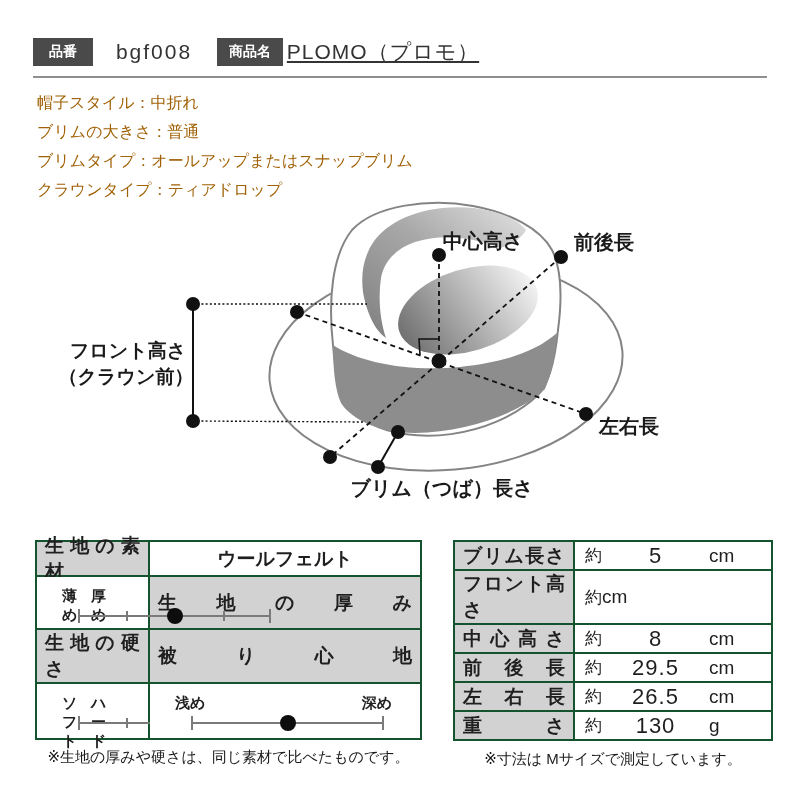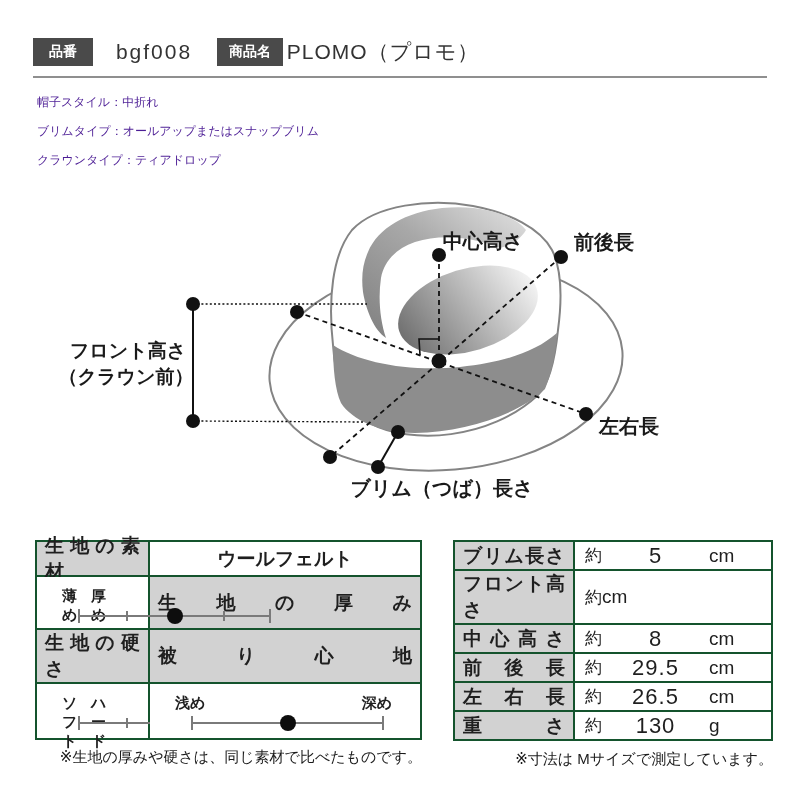--- a/index.html
+++ b/index.html
@@ -7,25 +7,25 @@
         font-family:"Liberation Sans","DejaVu Sans",sans-serif;color:#1f1f1f;}
 
   
   .tag{position:absolute;top:38px;height:28px;background:#4a4a4a;color:#ffffff;
        font-size:14px;font-weight:bold;display:flex;align-items:center;justify-content:center;}
   .tag.t1{left:33px;width:60px;}
   .tag.t2{left:217px;width:66px;}
   .hval{position:absolute;top:38px;height:28px;display:flex;align-items:center;justify-content:center;
         font-size:21px;color:#333;}
   .hval.v1{left:93px;width:122px;letter-spacing:2px;}
-  .hval.v2{left:283px;width:200px;letter-spacing:1px;}
+  .hval.v2{left:283px;width:200px;letter-spacing:1px;text-decoration:underline;}
   .hdr-rule{position:absolute;left:33px;top:76px;width:734px;height:2px;background:#8f8f8f;}
 
   
-  .specs{position:absolute;left:37px;top:88px;font-size:12px;font-weight:500;line-height:29px;color:#4c1d95;}
+  .specs{position:absolute;left:37px;top:88px;font-size:16px;font-weight:500;line-height:29px;color:#a16207;}
 
   
   .diagram{position:absolute;left:0;top:195px;width:800px;height:345px;}
   .diagram text{font-family:"Liberation Sans","DejaVu Sans",sans-serif;font-weight:bold;fill:#1a1a1a;}
 
   
   .tbl{position:absolute;background:#14532d;display:grid;gap:2px;padding:2px;box-sizing:border-box;}
   .tbl .cell{background:#ffffff;display:flex;align-items:center;}
   .tbl .head{background:#d2d2d2;font-weight:bold;font-size:19px;display:block;
              padding:0 8px;box-sizing:border-box;text-align:justify;text-align-last:justify;
@@ -45,37 +45,38 @@
   .slider .dot{position:absolute;width:16px;height:16px;border-radius:50%;background:#0d0d0d;
                top:-5px;transform:translateX(-50%);}
 
   .sizes{left:453px;top:540px;width:320px;height:201px;grid-template-columns:118px 1fr;
          grid-template-rows:repeat(6,1fr);}
   .size-val{display:flex;align-items:center;font-size:19px;}
   .size-val .approx{margin-left:10px;font-size:17px;}
   .size-val .num{flex:1;text-align:center;font-size:22px;letter-spacing:1px;}
   .size-val .unit{width:54px;text-align:left;margin-right:8px;font-size:19px;}
 
-  .footnote{position:absolute;font-size:15px;color:#1a1a1a;text-align:right;}
+  .footnote{position:absolute;font-size:15px;color:#1a1a1a;text-align:center;}
   .fn-left{left:35px;top:748px;width:387px;}
   .fn-right{left:453px;top:750px;width:320px;}
 </style>
 </head>
 <body>
 
 <div class="page">
 
   <div class="tag t1">品番</div>
   <div class="hval v1">bgf008</div>
   <div class="tag t2">商品名</div>
   <div class="hval v2">PLOMO（プロモ）</div>
   <div class="hdr-rule"></div>
 
   <div class="specs">
     <div>帽子スタイル：中折れ</div>
+    <div>ブリムの大きさ：普通</div>
     <div>ブリムタイプ：オールアップまたはスナップブリム</div>
     <div>クラウンタイプ：ティアドロップ</div>
   </div>
 
   <svg class="diagram" viewBox="0 195 800 345" xmlns="http://www.w3.org/2000/svg">
     <defs>
       <linearGradient id="crescentGrad" x1="0" y1="1" x2="1" y2="0">
         <stop offset="0" stop-color="#7f7f7f"></stop>
         <stop offset="0.55" stop-color="#a8a8a8"></stop>
         <stop offset="1" stop-color="#e2e2e2"></stop>

